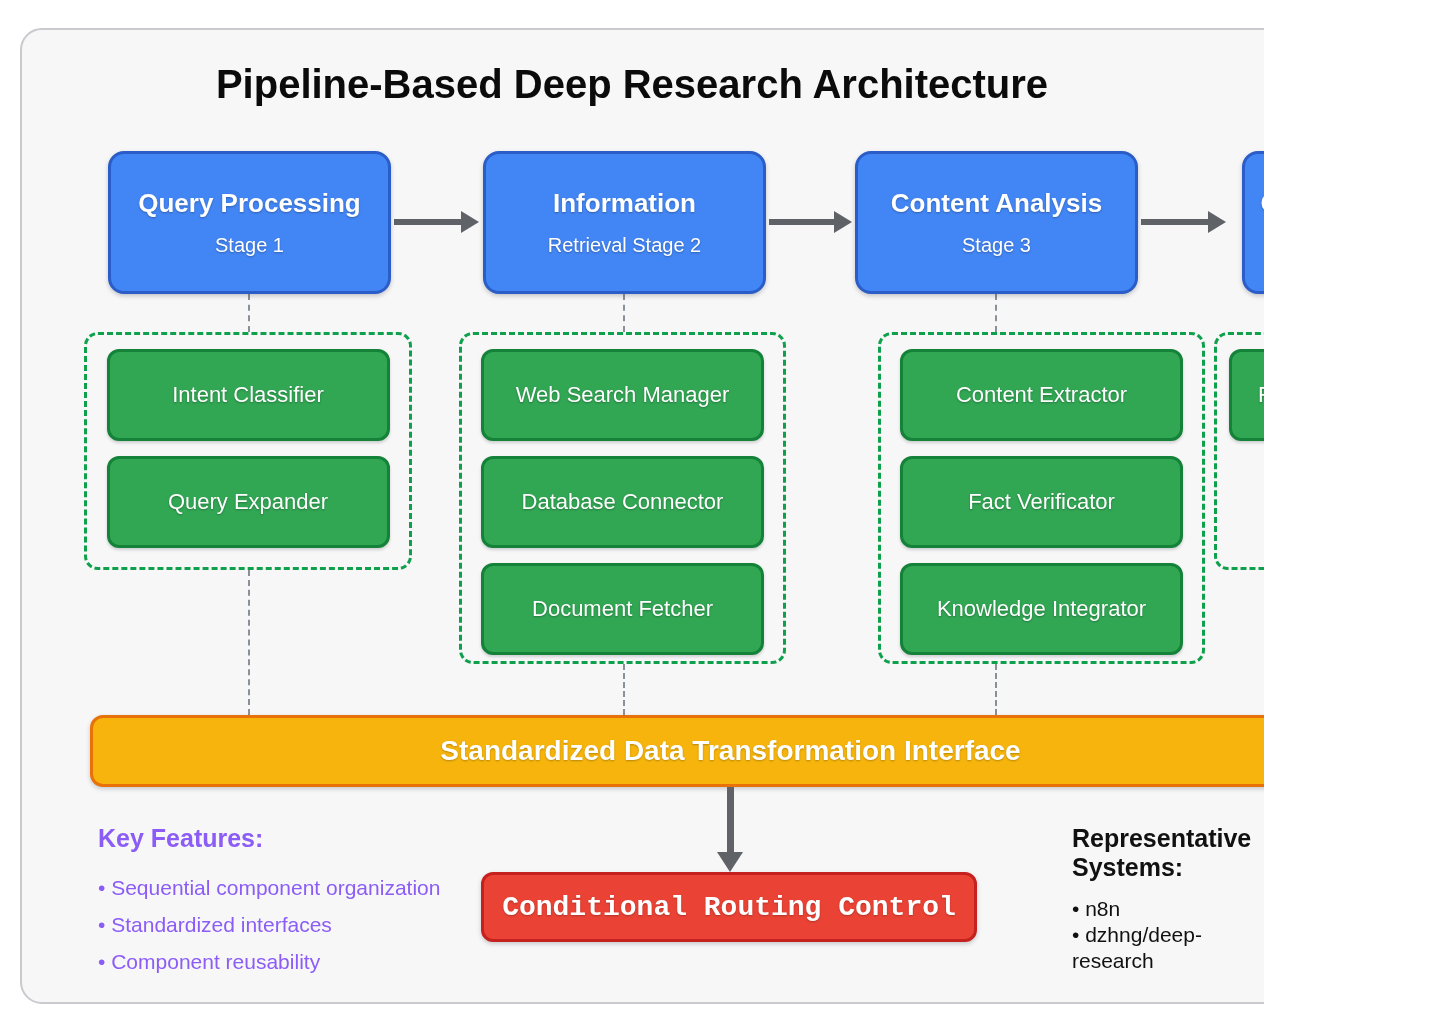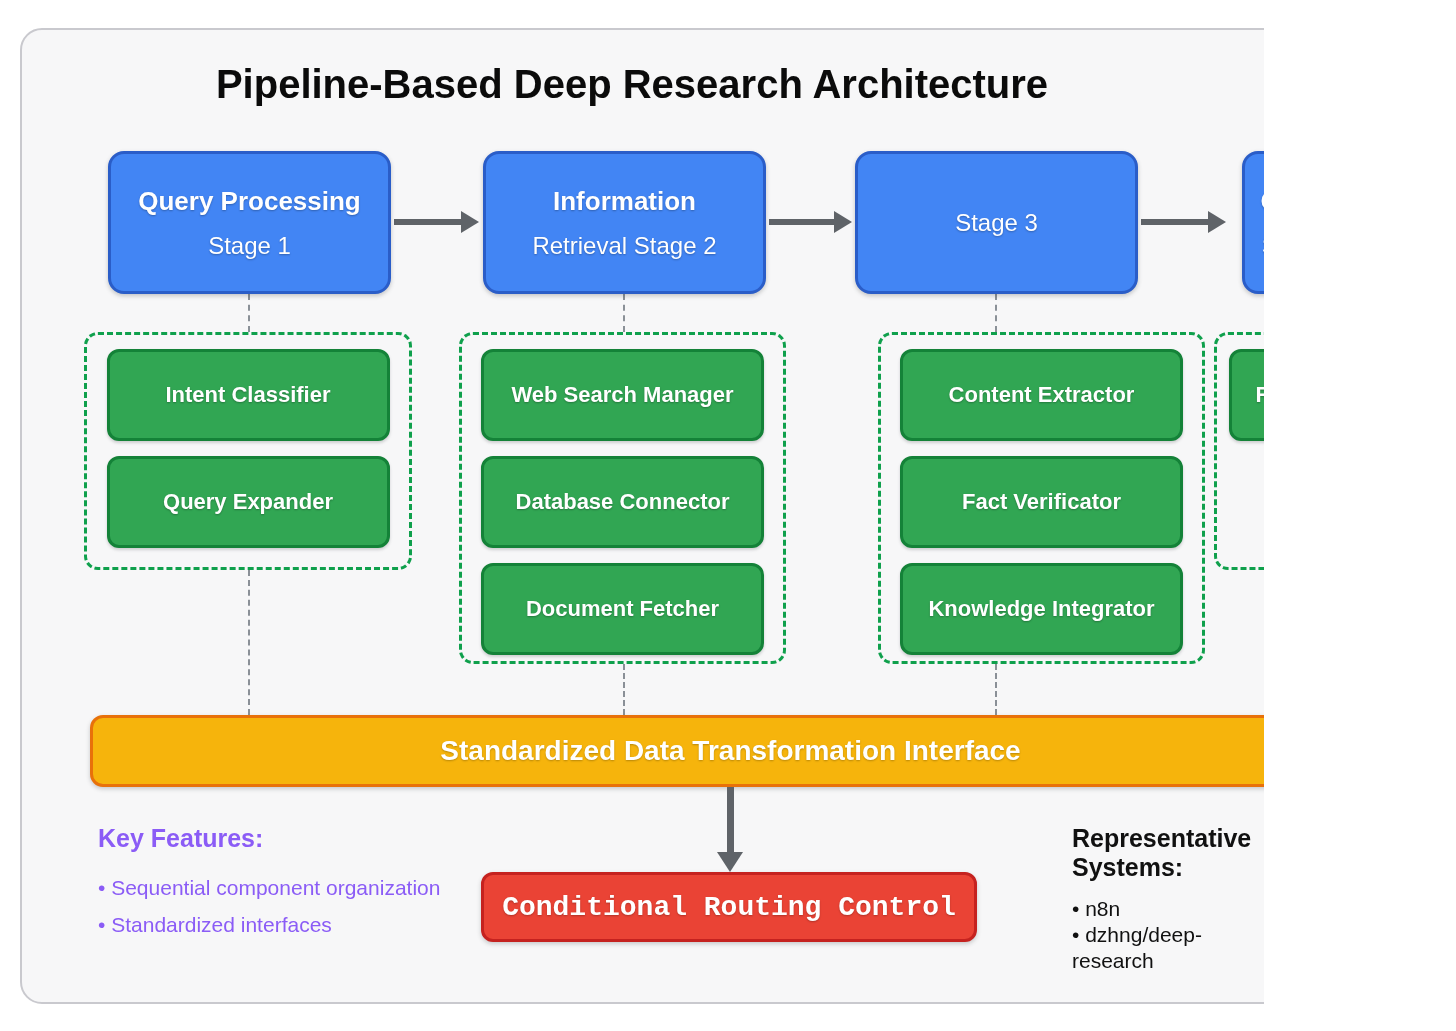--- a/index.html
+++ b/index.html
@@ -45,21 +45,21 @@
     gap: 15px;
     box-shadow: 0 2px 4px rgba(60,64,67,.28);
     text-shadow: 0 1px 2px rgba(0,0,0,.28);
     text-align: center;
   }
   .s1 { left: 108px; width: 283px; }
   .s2 { left: 483px; width: 283px; }
   .s3 { left: 855px; width: 283px; }
   .s4 { left: 1230px; width: 122px; margin-left: 12px; }
   .stage-title { font-size: 26px; font-weight: bold; }
-  .stage-sub   { font-size: 24px; font-weight: normal; }
+  .stage-sub   { font-size: 20px; font-weight: normal; }
 
   
   .harrow {
     position: absolute;
     top: 219px; height: 6px;
     background: #5F6368;
   }
   .harrow::after {
     content: "";
     position: absolute;
@@ -88,21 +88,21 @@
   .g2 { left: 459px; width: 327px; height: 332px; }
   .g3 { left: 878px; width: 327px; height: 332px; }
   .g4 { left: 1214px; width: 154px; height: 238px; }
 
   .comp {
     background: #31A653;
     border: 3px solid #148238;
     border-radius: 12px;
     color: #fff;
     font-size: 22px;
-    font-weight: bold;
+    font-weight: normal;
     height: 92px;
     display: flex; align-items: center; justify-content: center;
     box-shadow: 0 2px 3px rgba(60,64,67,.22);
     text-shadow: 0 1px 2px rgba(0,0,0,.28);
     text-align: center;
     flex: none;
   }
   .g1 .comp, .g2 .comp, .g3 .comp { width: 283px; }
   .g4 .comp { width: 124px; }
 
@@ -201,20 +201,21 @@
 
   <div class="stage s1">
     <div class="stage-title">Query Processing</div>
     <div class="stage-sub">Stage 1</div>
   </div>
   <div class="stage s2">
     <div class="stage-title">Information</div>
     <div class="stage-sub">Retrieval Stage 2</div>
   </div>
   <div class="stage s3">
+    <div class="stage-title">Content Analysis</div>
     <div class="stage-sub">Stage 3</div>
   </div>
   <div class="stage s4">
     <div class="stage-title">Output</div>
     <div class="stage-sub">Stage 4</div>
   </div>
 
   <div class="group g1">
     <div class="comp">Intent Classifier</div>
     <div class="comp">Query Expander</div>
@@ -241,20 +242,21 @@
   <div class="vhead"></div>
 
   <div class="routing">
     <span>Conditional Routing Control</span>
   </div>
 
   <div class="kf">
     <div class="kf-head">Key Features:</div>
     <div class="kf-item">Sequential component organization</div>
     <div class="kf-item">Standardized interfaces</div>
+    <div class="kf-item">Component reusability</div>
   </div>
 
   <div class="rs">
     <div class="rs-head">Representative Systems:</div>
     <div class="rs-item">n8n</div>
     <div class="rs-item">dzhng/deep-research</div>
   </div>
 
 </div>
 

